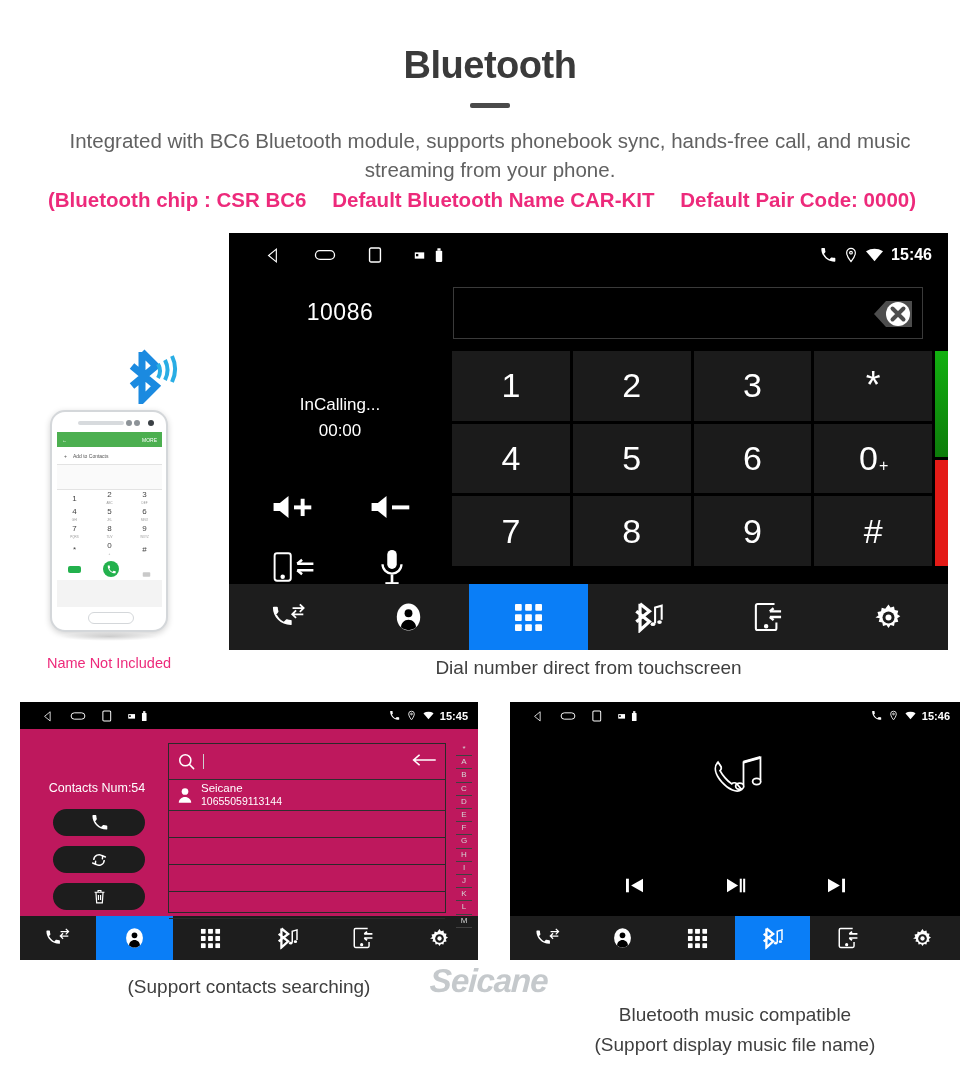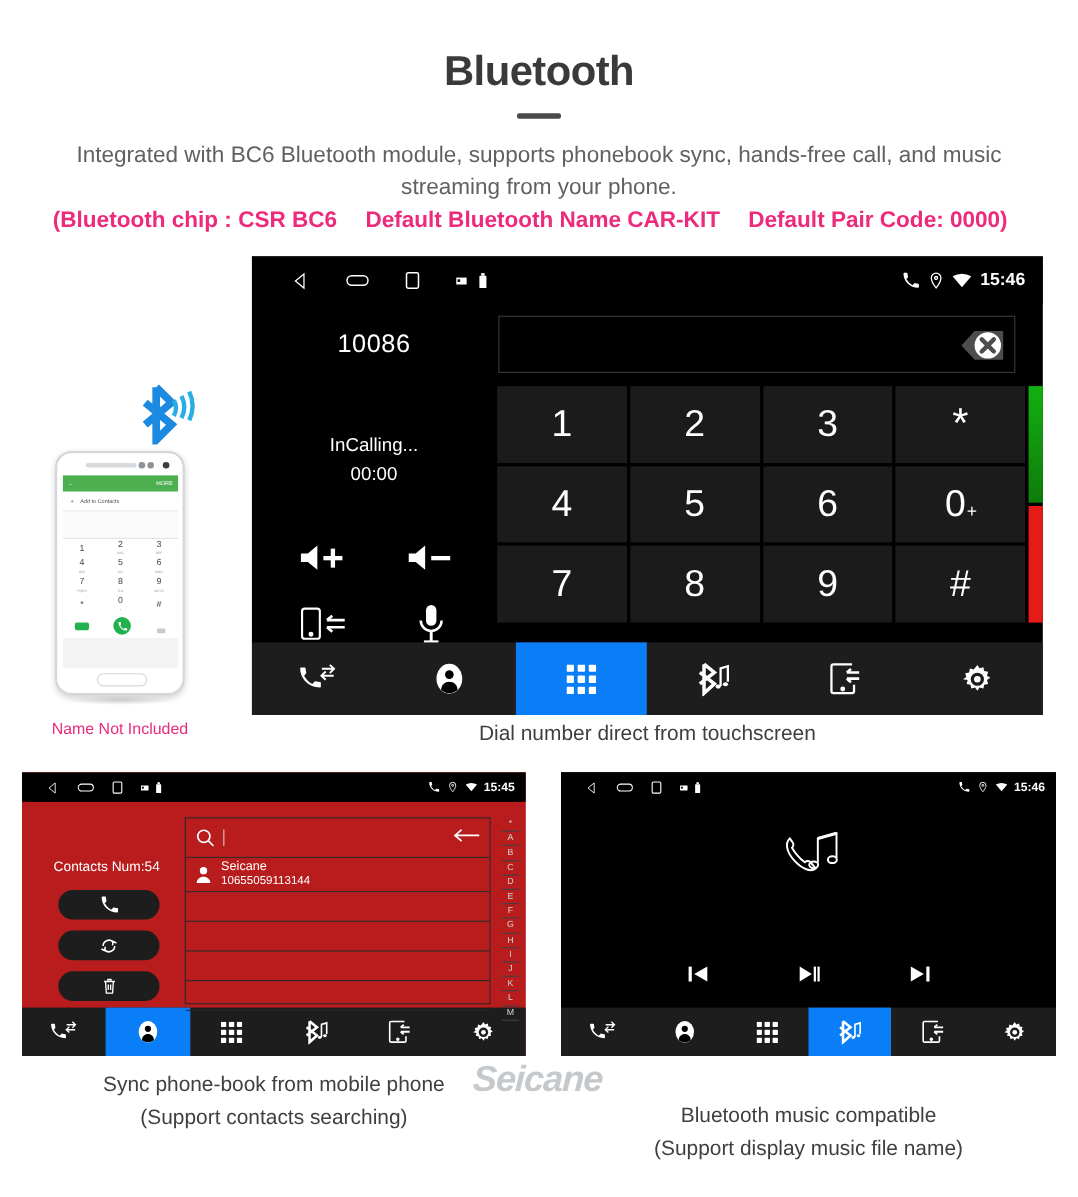--- a/index.html
+++ b/index.html
@@ -171,21 +171,21 @@
   .cap-bottom {
     position:absolute; font-size:19px; color:#3f3f3f; text-align:center;
     line-height:30px;
   }
   .cap-left { left:20px; top:972px; width:458px; }
   .cap-right { left:510px; top:972px; width:450px;margin-top:28px; }
 
   
   .shot-bl {
     position:absolute; left:20px; top:702px; width:458px; height:258px;
-    background:#b91c1c; overflow:hidden;
+    background:#be185d; overflow:hidden;
   }
   .shot-br {
     position:absolute; left:510px; top:702px; width:450px; height:258px;
     background:#000; overflow:hidden;
   }
   .sb-small { height:27px; display:flex; align-items:center; position:relative; }
   .sb-small .sb-left { gap:22px; margin-left:22px; transform:scale(.72); transform-origin:left center; }
   .sb-small .sb-right { right:10px; height:27px; gap:5px; font-size:11px; }
   .sb-small .sb-right svg { transform:scale(.8); }
 
@@ -750,21 +750,20 @@
               <path d="M15 1.5l2.1 3.1 3.6-1 .7 3.7 3.7.7-1 3.6 3.1 2.1-3.1 2.1 1 3.6-3.7.7-.7 3.7-3.6-1-2.1 3.1-2.1-3.1-3.6 1-.7-3.7-3.7-.7 1-3.6L1.5 15l3.1-2.1-1-3.6 3.7-.7.7-3.7 3.6 1z"></path>
               <circle cx="15" cy="15" r="6.2" fill="#1d1d1d"></circle>
               <circle cx="15" cy="15" r="3.1" fill="#fff"></circle>
             </svg>
           </span>
         </div>
       </div>
   </div>
 
   <div class="cap-bottom cap-left">
-    <div>Sync phone-book from mobile phone</div>
     <div>(Support contacts searching)</div>
   </div>
 
   <div class="shot-br">
     <div class="statusbar sb-small">
       <div class="sb-left">
         <span class="sb-icon">
           <svg width="17" height="17" viewBox="0 0 24 24" fill="none" stroke="#fff" stroke-width="1.6">
               <path d="M16 3 L5 12 L16 21 Z"></path>
             </svg>

